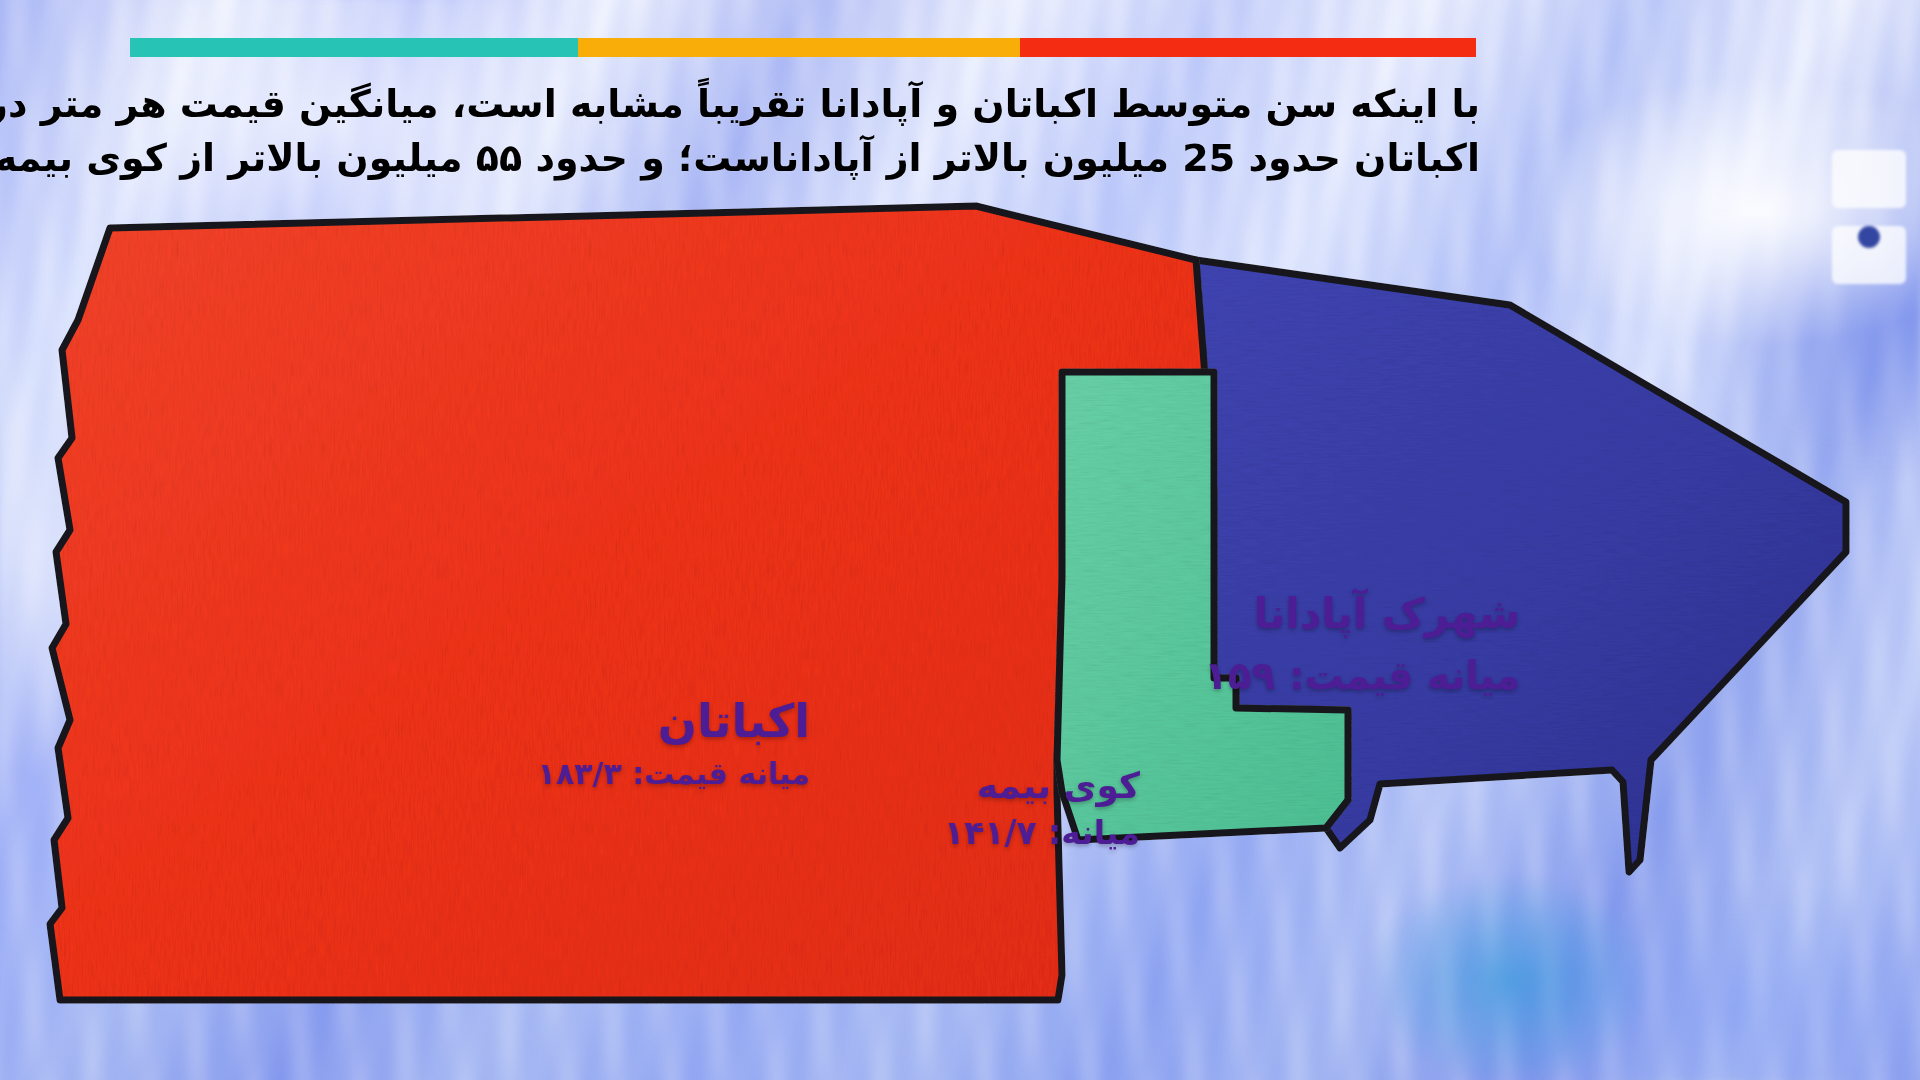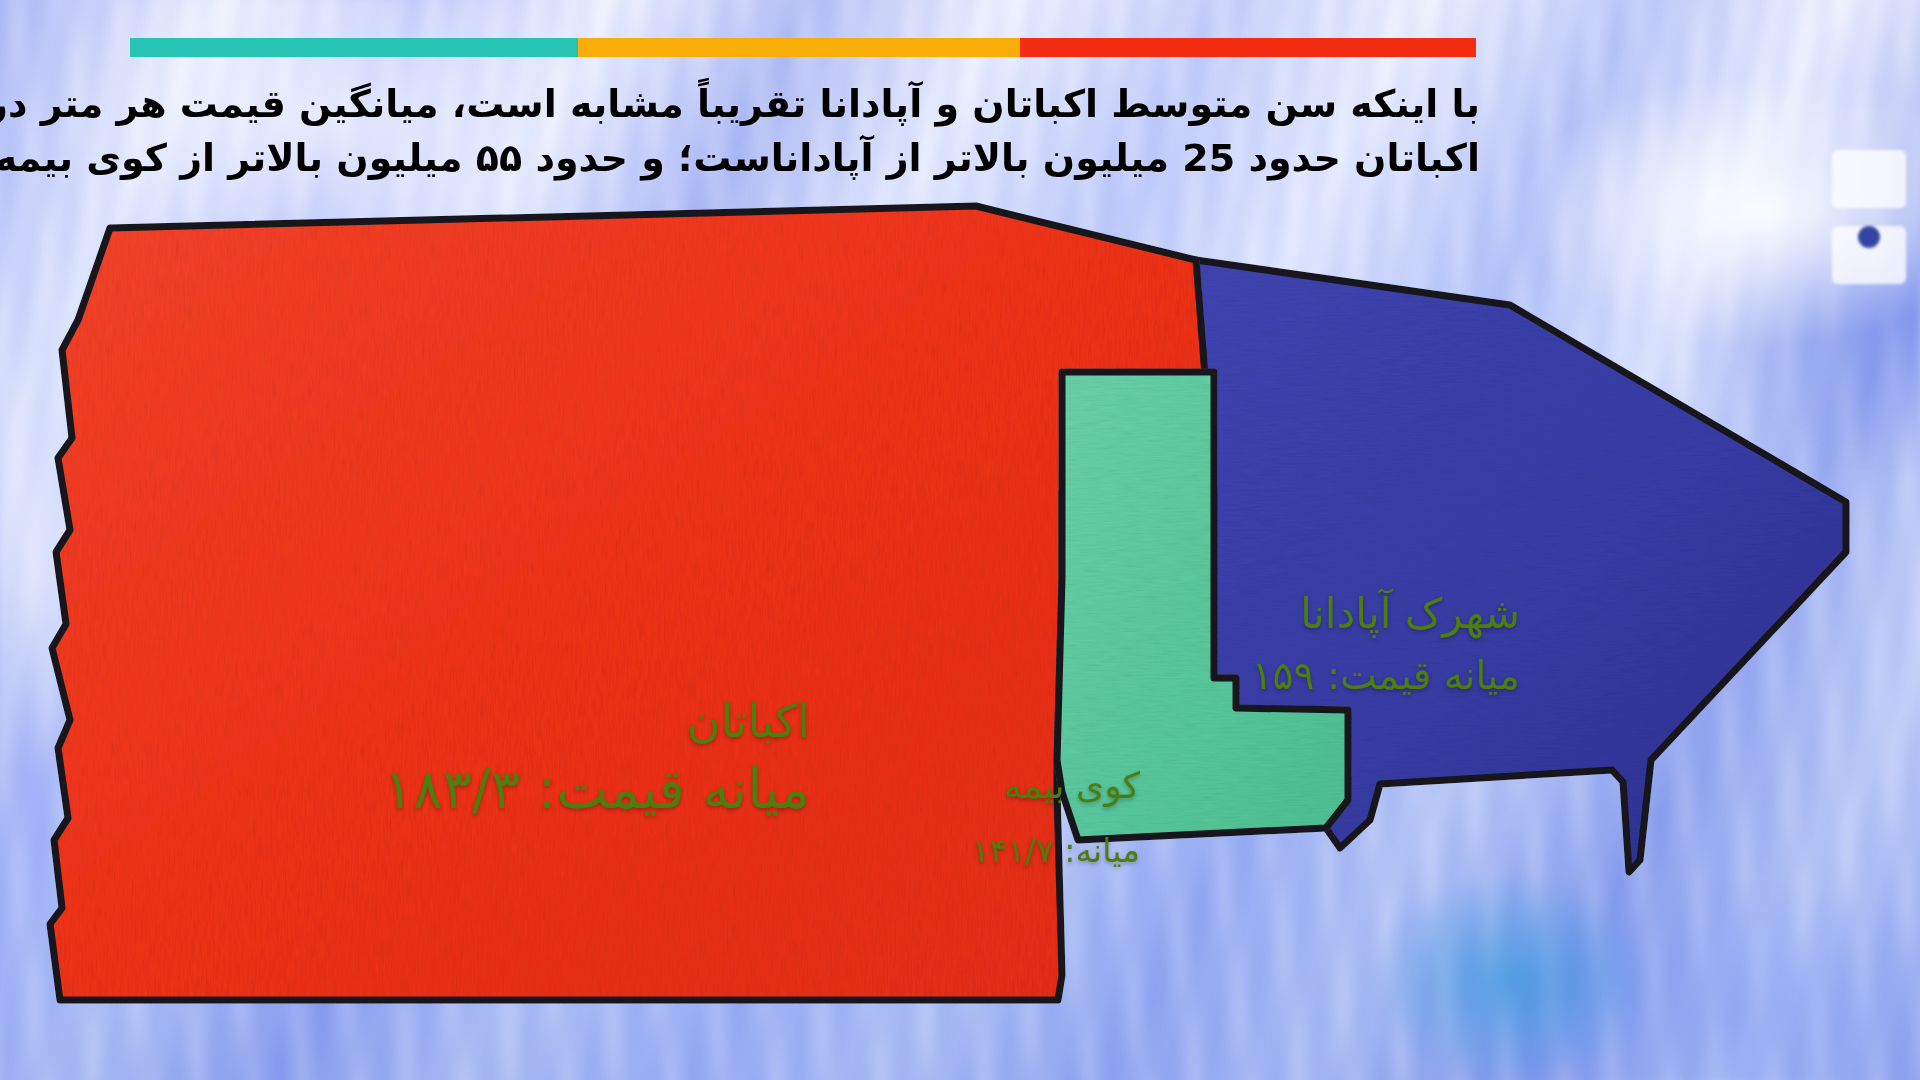--- a/index.html
+++ b/index.html
@@ -147,47 +147,47 @@
     position: absolute;
     inset: 0;
     width: 1920px;
     height: 880px;
   }
 
   
   .region-label {
     position: absolute;
     direction: rtl;
-    color: #4d7c0f;
-    font-weight: normal;
+    color: #4c1d95;
+    font-weight: bold;
     text-shadow: 0 2px 4px rgba(0,0,0,0.28);
     white-space: nowrap;
   }
   .region-label .name {
     display: block;
     line-height: 1.16;
   }
   .region-label .value {
     display: block;
     line-height: 1.2;
   }
 
   #label-ekbatan {
     right: 1110px;
     top: 495px;
   }
   #label-ekbatan .name  { font-size: 46px; }
-  #label-ekbatan .value { font-size: 55px; margin-top: 8px; }
+  #label-ekbatan .value { font-size: 30px; margin-top: 8px; }
 
   #label-bimeh {
     right: 780px;
     top: 565px;
   }
   #label-bimeh .name  { font-size: 36px; }
-  #label-bimeh .value { font-size: 33px; margin-top: 24px; }
+  #label-bimeh .value { font-size: 33px; margin-top: 6px; }
 
   #label-apadana {
     right: 400px;
     top: 390px;
   }
   #label-apadana .name  { font-size: 42px; }
   #label-apadana .value { font-size: 39px; margin-top: 14px; }
 </style>
 </head>
 <body>

